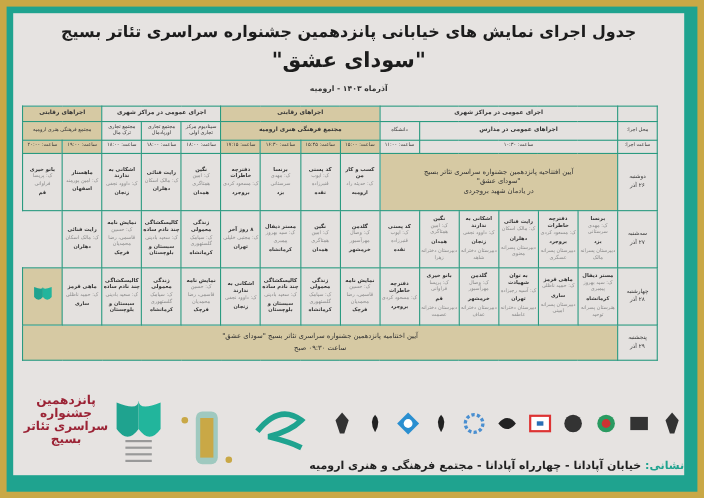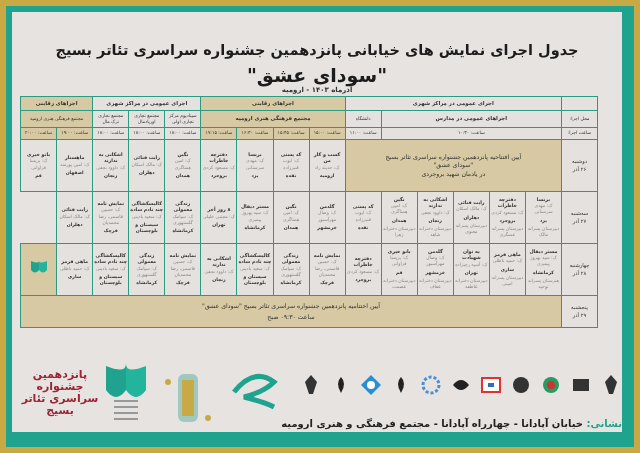--- a/index.html
+++ b/index.html
@@ -1,39 +1,39 @@
 <!DOCTYPE html>
 <html><head>
 <meta charset="utf-8">
 <style>
   html,body{margin:0;padding:0;}
   body{width:640px;height:453px;overflow:hidden;background:#c9a846;font-family:"DejaVu Sans",sans-serif;}
   .frame{position:absolute;left:6px;top:6px;width:628px;height:441px;background:#1fa38f;}
   .paper{position:absolute;left:12px;top:12px;width:610px;height:420px;background:#e6e3e1;}
   .title{position:absolute;left:0;right:0;top:10px;text-align:center;direction:rtl;font-weight:bold;color:#1c1c1c;}
-  .t1{font-size:14.5px;margin-top:20px;}
+  .t1{font-size:14.5px;}
   .t2{font-size:19px;margin-top:6px;}
-  .t3{font-size:7px;margin-top:0;color:#333;}
+  .t3{font-size:7px;margin-top:11px;color:#333;}
   table.sched{position:absolute;left:20px;top:96px;width:578px;border-collapse:collapse;direction:rtl;table-layout:fixed;}
   table.sched td{border:1.5px solid #2a9a80;font-size:4.6px;line-height:1.35;text-align:center;vertical-align:middle;color:#333;padding:1px;overflow:hidden;}
   .gold{background:#d6c9a3;}
   .lt{background:#e4e1df;}
   .hdr{font-size:5.4px !important;font-weight:bold;color:#333;}
   .day{font-size:5.2px !important;}
   .ttl{font-weight:bold;font-size:4.8px;display:block;}
   .sub{color:#888;display:block;}
   .city{font-weight:bold;display:block;margin-top:2px;}
   .sch{color:#888;display:block;margin-top:2px;}
   .banner{font-size:6.2px !important;color:#3a3a3a;}
   .mask{display:inline-block;width:20px;height:20px;}
   .footer-text{position:absolute;right:18px;top:418px;direction:rtl;font-size:10px;color:#222;font-weight:bold;}
   .footer-text .lbl{color:#1fa38f;}
   .logos{position:absolute;right:18px;top:372px;display:flex;flex-direction:row-reverse;gap:8px;}
   .logo{width:22px;height:26px;display:flex;align-items:center;justify-content:center;}
-  .fest{position:absolute;left:20px;top:358px;width:80px;height:80px;direction:rtl;text-align:center;color:#9b2335;font-weight:bold;font-size:11px;line-height:1.1;margin-top:11px;}
+  .fest{position:absolute;left:20px;top:358px;width:80px;height:80px;direction:rtl;text-align:center;color:#9b2335;font-weight:bold;font-size:11px;line-height:1.1;}
   .festmask{position:absolute;left:102px;top:360px;}
   .calli1{position:absolute;left:160px;top:362px;}
   .calli2{position:absolute;left:224px;top:362px;}
 </style>
 </head>
 <body>
 
 <div class="frame"></div>
 <div class="paper">
   <div class="title">

